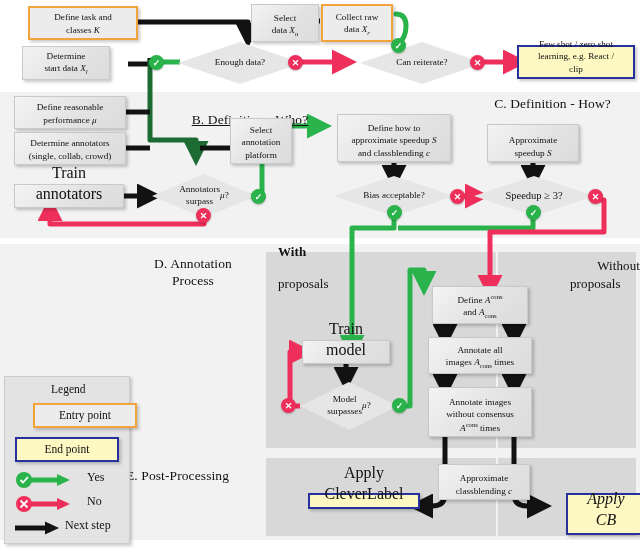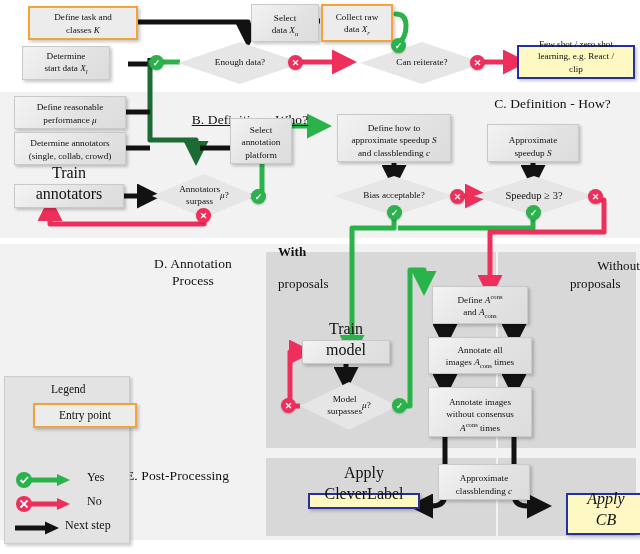--- a/index.html
+++ b/index.html
@@ -355,20 +355,23 @@
     <span>Apply CB</span>
   </div>
 
   <div class="legend" style="left:4px;top:376px;width:124px;height:166px;">
     <div class="abs legend-title" style="left:10px;top:6px;margin-left:36px;">Legend</div>
 
     <div class="abs box entry" style="left:10px;top:26px;width:104px;height:25px;font-size:11.5px;margin-left:18px;">
       <span>Entry point</span>
     </div>
 
+    <div class="abs box end" style="left:10px;top:60px;width:104px;height:25px;font-size:11.5px;">
+      <span>End point</span>
+    </div>
 
     <svg class="abs" style="left:8px;top:94px;width:62px;height:18px;" viewBox="0 0 62 18">
       <path d="M18,9 L44,9" stroke="#2ab34a" stroke-width="5" fill="none"></path>
       <path d="M44,3 L57,9 L44,15 z" fill="#2ab34a"></path>
       <circle cx="11" cy="9" r="8" fill="#2ab34a"></circle>
       <path d="M7.5,9 L10,11.5 L15,6" stroke="#fff" stroke-width="1.8" fill="none"></path>
     </svg>
     <div class="abs legend-row" style="left:76px;top:93px;">
       <span class="legend-text">Yes</span>
     </div>

